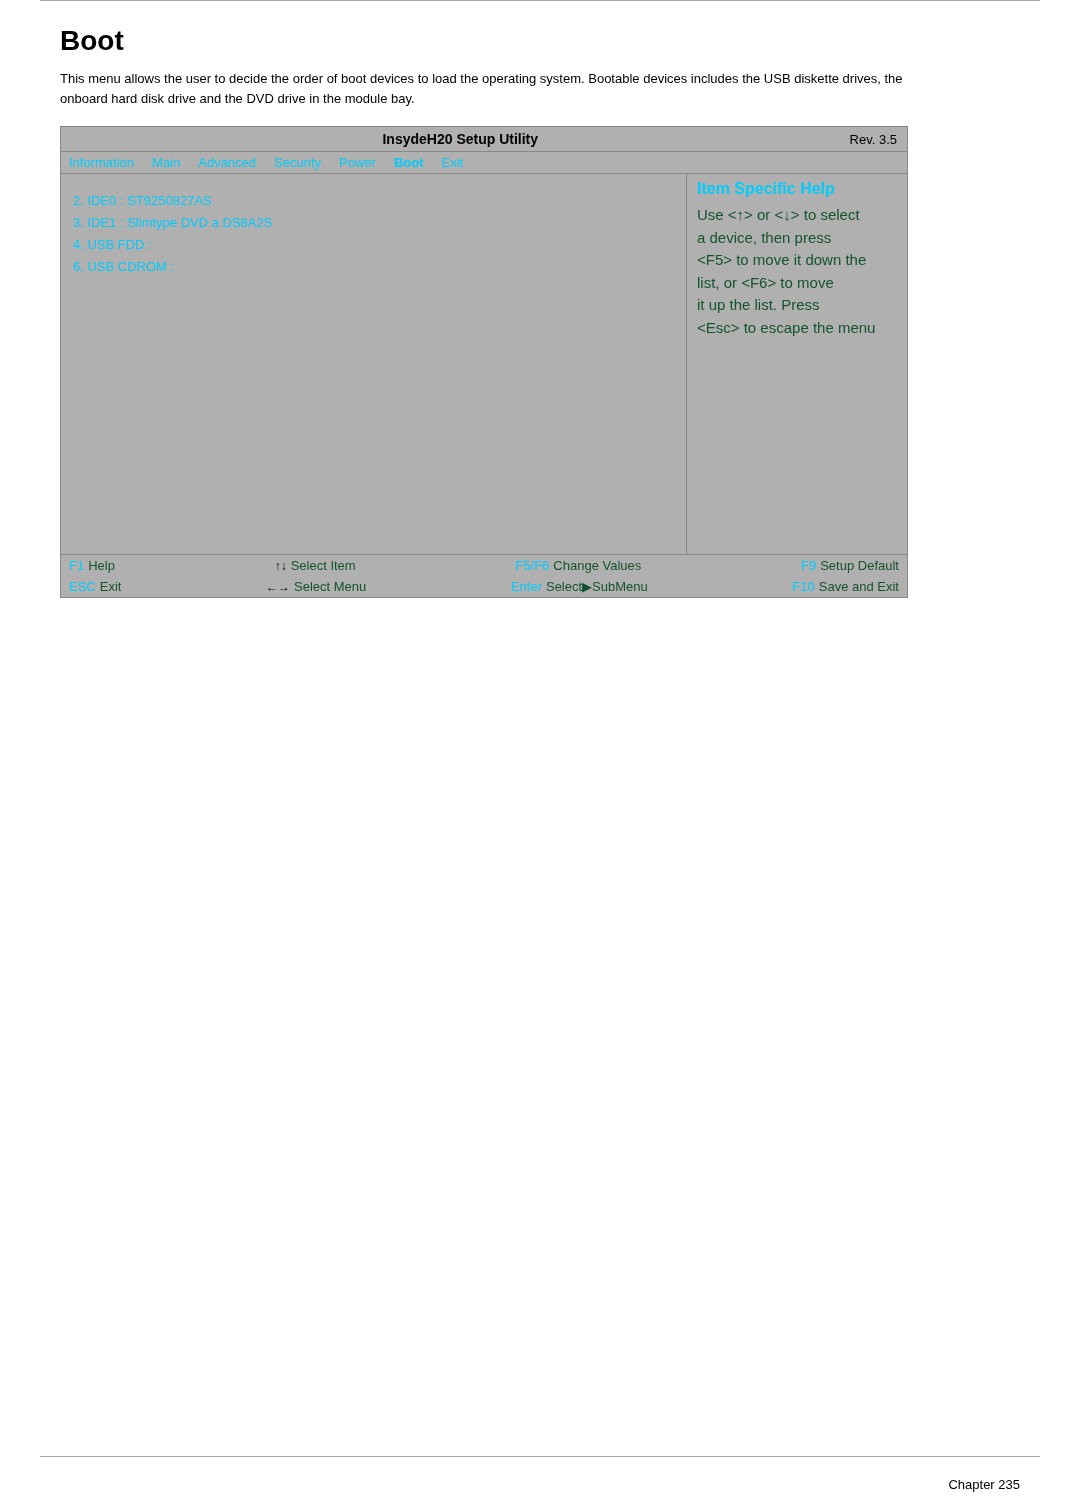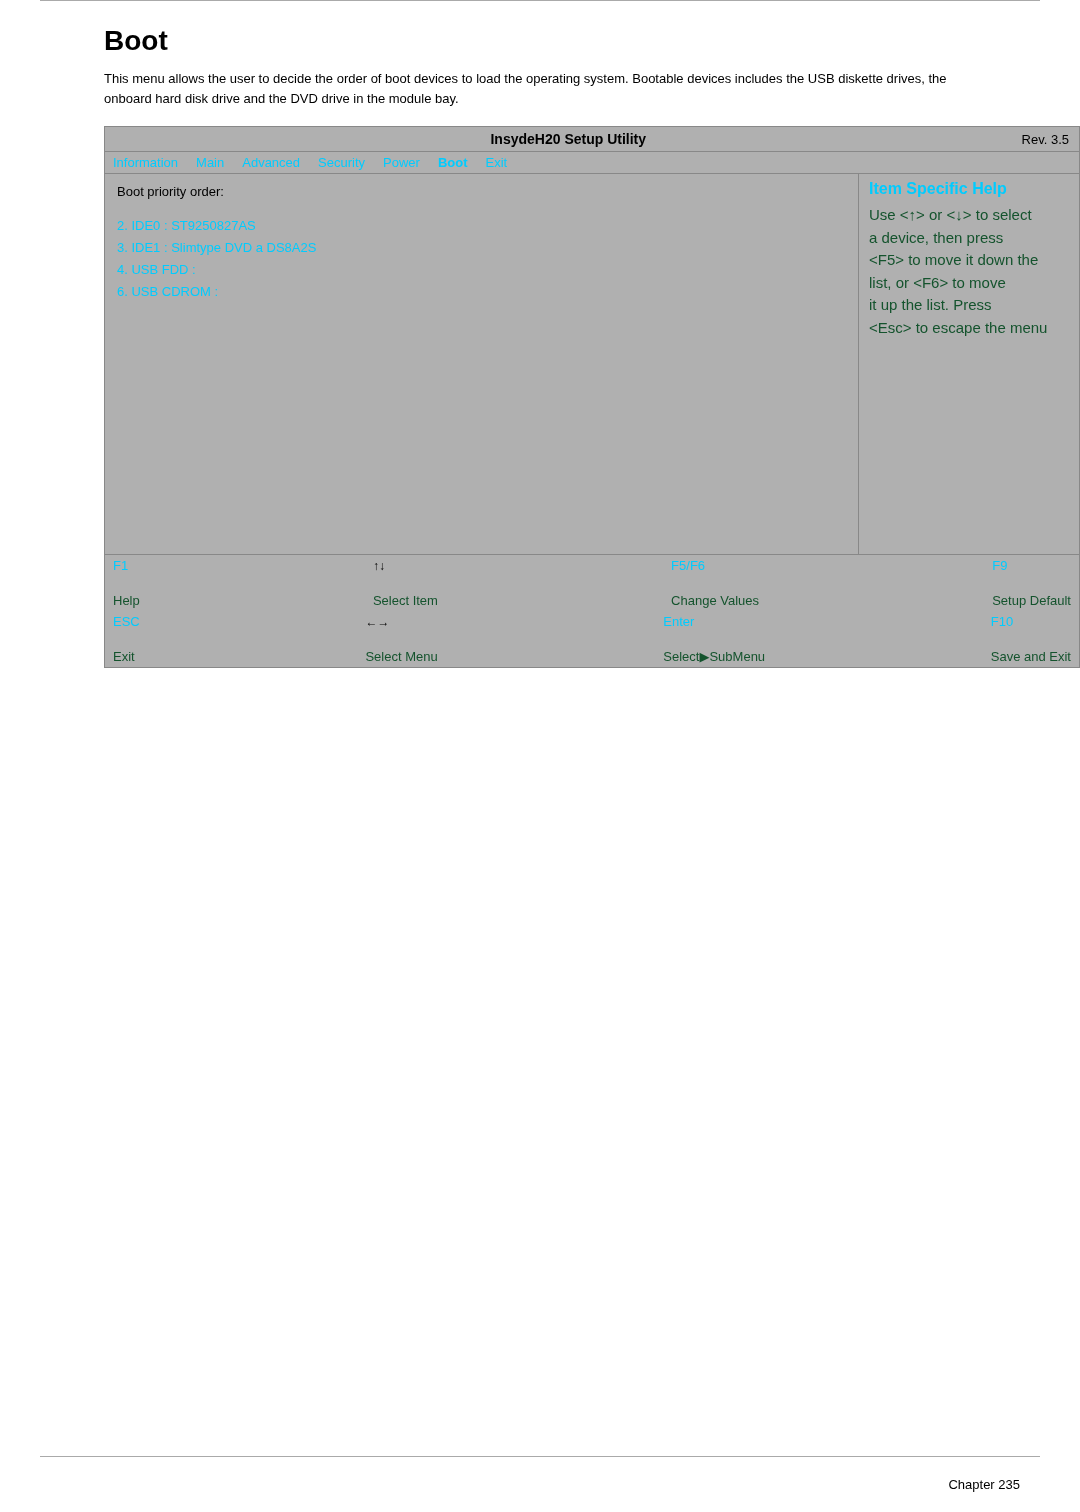--- a/index.html
+++ b/index.html
@@ -20,42 +20,41 @@
       position: relative;
     }
 
     .top-rule {
       border-top: 1px solid #aaa;
       margin: 0 40px;
     }
 
     .content-area {
       padding: 24px 60px 0 60px;
-      margin-left: 44px;
     }
 
     .page-title {
       font-size: 28px;
       font-weight: bold;
       margin-bottom: 12px;
       color: #000;
     }
 
     .description {
       font-size: 13px;
       color: #000;
       margin-bottom: 18px;
       line-height: 1.5;
       max-width: 860px;
     }
 
     
     .bios-box {
       border: 1px solid #888;
-      width: 976px;
+      width: 848px;
       background: #b0b0b0;
     }
 
     .bios-header {
       background: #b0b0b0;
       display: flex;
       justify-content: space-between;
       align-items: center;
       padding: 4px 10px;
       border-bottom: 1px solid #888;
@@ -146,24 +145,23 @@
 
     .bios-footer-row {
       display: flex;
       padding: 3px 8px;
       justify-content: space-between;
       align-items: center;
     }
 
     .footer-item {
       display: flex;
-      align-items: flex-start;
-      gap: 20px;
-      font-size: 13px;
-      flex-direction: column;
+      align-items: flex-end;
+      gap: 4px;
+      font-size: 13px;
     }
 
     .footer-key {
       color: #00ccff;
       font-size: 13px;
     }
 
     .footer-label {
       color: #14532d;
       font-size: 13px;
@@ -208,21 +206,20 @@
         <span class="bios-nav-item highlight">Advanced</span>
         <span class="bios-nav-item highlight">Security</span>
         <span class="bios-nav-item highlight">Power</span>
         <span class="bios-nav-item active">Boot</span>
         <span class="bios-nav-item highlight">Exit</span>
       </div>
 
       <div class="bios-body">
 
         <div class="bios-main">
-          <div class="boot-priority-label">Boot priority order:</div>
           <div style="height:6px;"></div>
           <div class="boot-item">2. IDE0 : ST9250827AS</div>
           <div class="boot-item">3. IDE1 : Slimtype DVD a DS8A2S</div>
           <div class="boot-item">4. USB FDD :</div>
           <div class="boot-item">6. USB CDROM :</div>
         </div>
 
         <div class="bios-sidebar">
           <div class="bios-sidebar-title">Item Specific Help</div>
           <div class="bios-sidebar-text">

